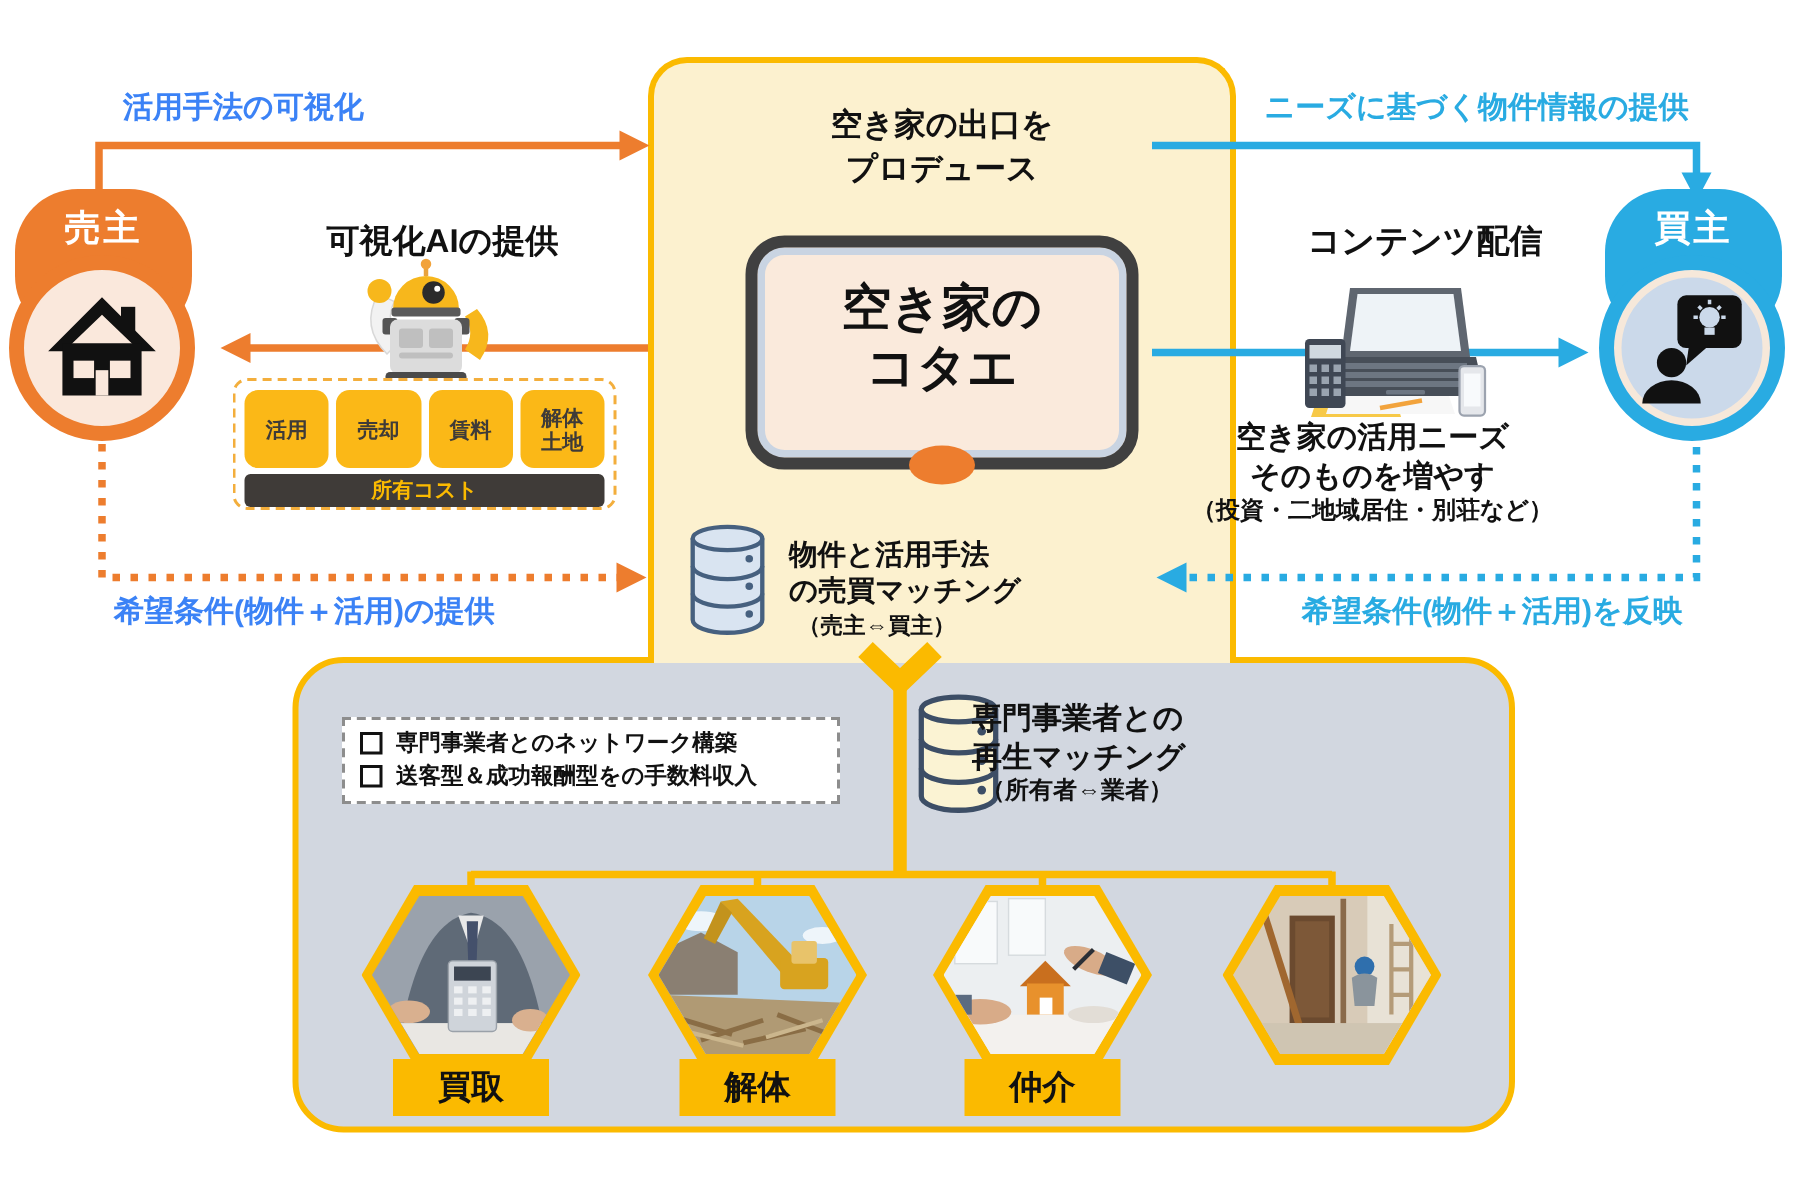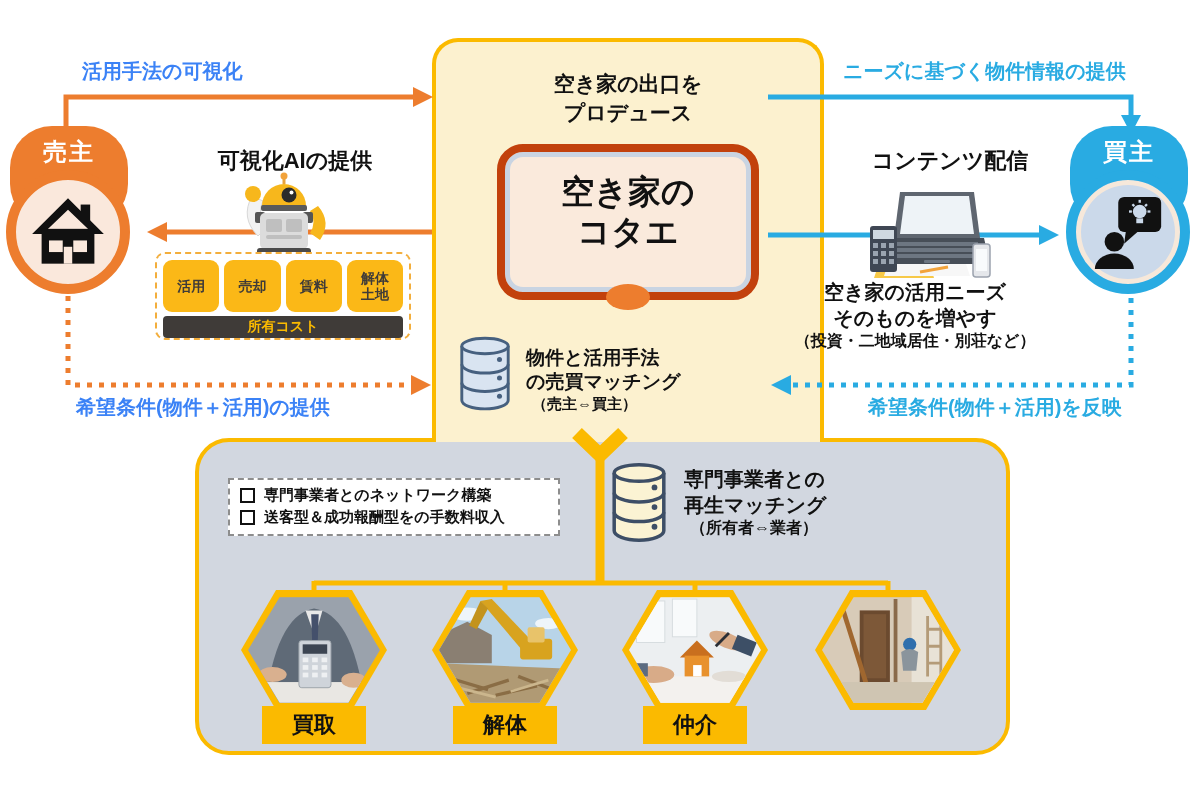--- a/index.html
+++ b/index.html
@@ -26,42 +26,42 @@
   .opt-item{flex:1;height:52px;background:#FBB817;border-radius:9px;color:#3F3B38;font-weight:bold;
             font-size:14px;line-height:1.15;display:flex;align-items:center;justify-content:center;
             text-align:center;white-space:pre-line;}
   .cost-bar{margin-top:4px;height:22px;background:#3F3B38;border-radius:4px;color:#FBBA00;
             font-weight:bold;font-size:14px;display:flex;align-items:center;justify-content:center;}
   
   #center-panel{left:432px;top:38px;width:392px;height:404px;background:#FCF1CF;
                 border:4px solid #FBBA00;border-bottom:none;border-radius:26px 26px 0 0;
                 box-sizing:border-box;z-index:3;text-align:center;}
   .cp-title{margin-top:28px;font-size:21px;font-weight:bold;line-height:1.38;color:#111;}
-  #tablet{position:relative;margin:16px auto 0;width:246px;height:140px;background:#FAEADC;
-          border:8px solid #c2410c;border-radius:26px;box-shadow:inset 0 0 0 5px #C9D4E2;
+  #tablet{position:relative;margin:29px auto 0;width:246px;height:140px;background:#FAEADC;
+          border:8px solid #404040;border-radius:26px;box-shadow:inset 0 0 0 5px #C9D4E2;
           box-sizing:content-box;}
   .tb-text{margin-top:20px;font-size:33px;font-weight:bold;line-height:1.22;color:#111;}
   #home-dot{position:absolute;left:50%;bottom:-18px;transform:translateX(-50%);width:44px;height:26px;
             border-radius:50%;background:#ED7D2E;}
   .match-row{display:flex;align-items:flex-end;gap:12px;margin:36px 0 0 20px;text-align:left;}
   .match-main{font-size:19px;font-weight:bold;line-height:1.3;color:#111;white-space:nowrap;}
   .match-sub{font-size:15px;font-weight:bold;padding-left:6px;}
   
   .needs{width:300px;text-align:center;line-height:1.28;z-index:5;}
   .needs .n1{font-size:20px;font-weight:bold;}
   .needs .n3{font-size:16px;font-weight:bold;}
   
   #partner-panel{left:195px;top:438px;width:815px;height:317px;background:#D2D7E0;
                  border:4px solid #FBBA00;border-radius:34px;box-sizing:border-box;z-index:1;}
   #bullet-card{left:228px;top:478px;width:332px;height:58px;background:#fff;border:2px dashed #8d8d8d;
                box-sizing:border-box;padding:4px 10px;z-index:5;}
   .cb-row{display:flex;align-items:center;gap:9px;height:22px;}
   .cbx{width:11px;height:11px;border:2.5px solid #111;flex:0 0 auto;}
   .cb-row span{font-size:15px;font-weight:bold;white-space:nowrap;}
-  .pm-text{left:684px;top:466px;z-index:5;line-height:1.3;}
+  .pm-text{left:648px;top:466px;z-index:5;line-height:1.3;}
   .pm-text .m1{font-size:20px;font-weight:bold;white-space:nowrap;}
   .pm-text .m3{font-size:16px;font-weight:bold;padding-left:6px;white-space:nowrap;}
   
   .hex{width:146px;height:120px;z-index:5;
        clip-path:polygon(24% 0,76% 0,100% 50%,76% 100%,24% 100%,0 50%);background:#FBBA00;}
   .hex-in{position:absolute;left:7px;top:7px;right:7px;bottom:7px;
           clip-path:polygon(24% 0,76% 0,100% 50%,76% 100%,24% 100%,0 50%);overflow:hidden;}
   .hex-label{width:104px;height:38px;background:#FBBA00;z-index:6;display:flex;align-items:center;
              justify-content:center;font-size:22px;font-weight:bold;color:#111;}
   svg{display:block;}

